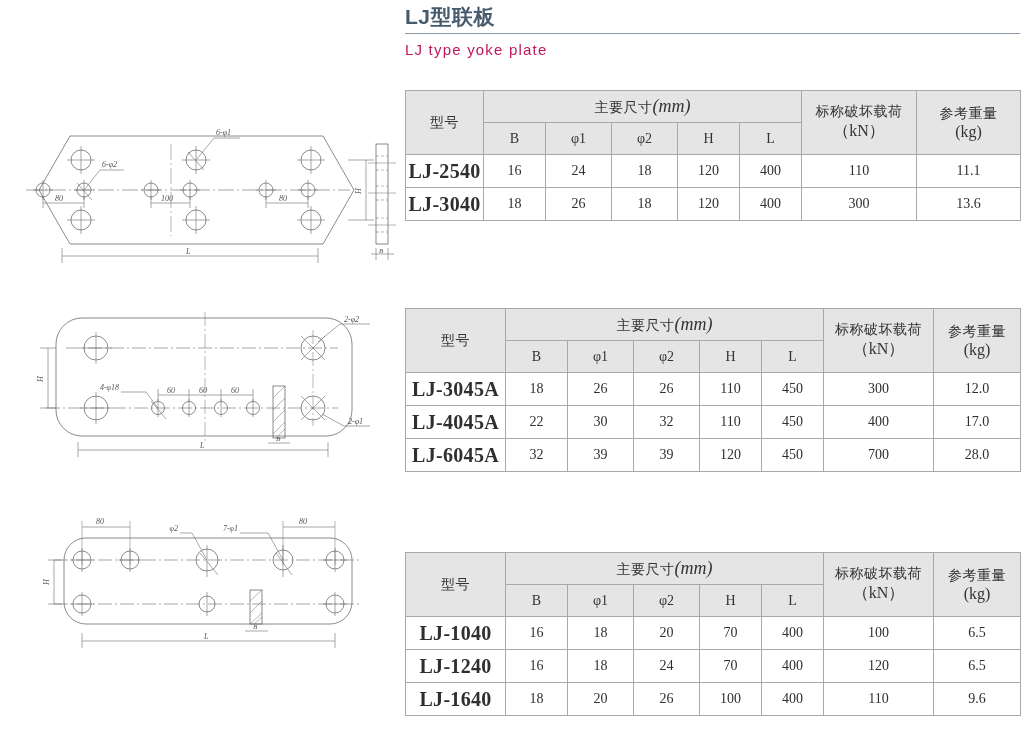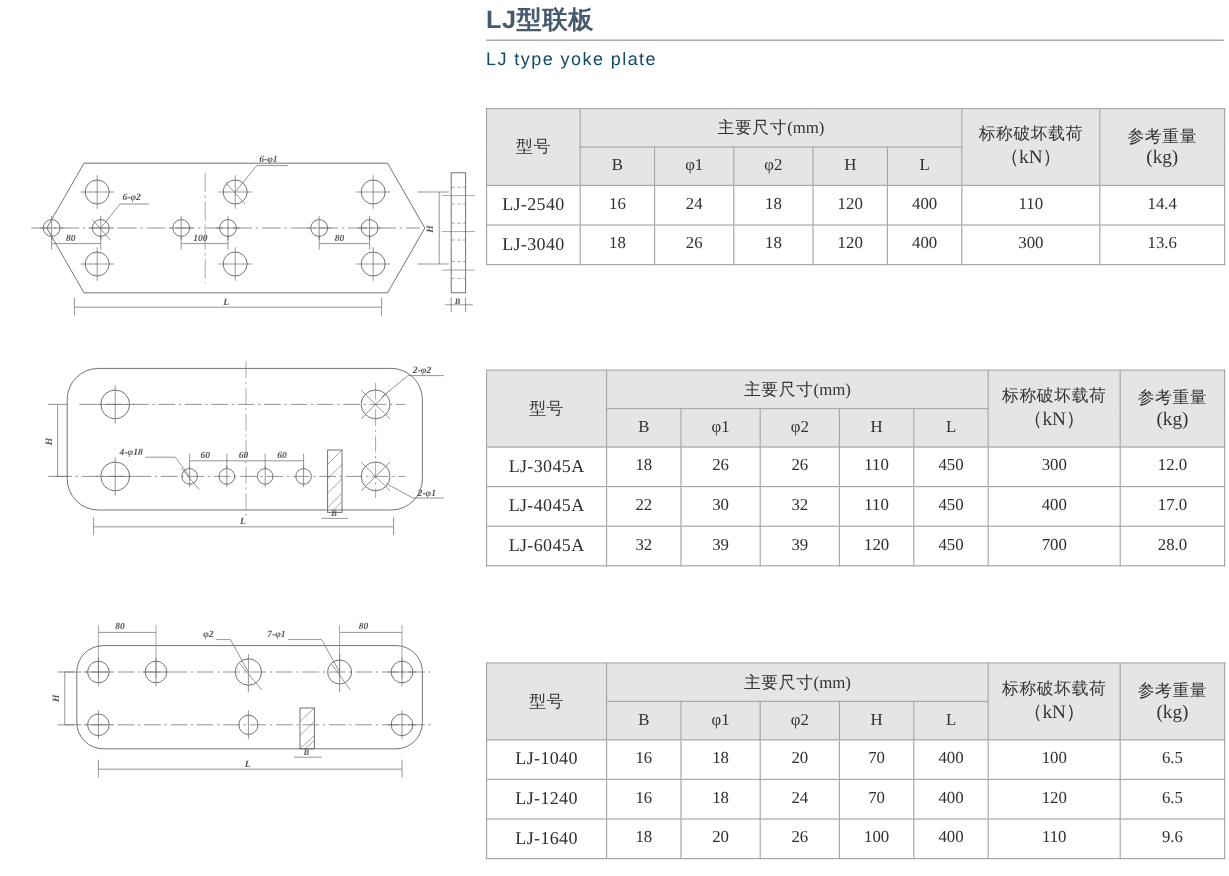--- a/index.html
+++ b/index.html
@@ -15,42 +15,42 @@
   .title-cn{
     font-family:"Liberation Sans","DejaVu Sans",sans-serif;
     font-size:21px;font-weight:bold;color:#465a6e;letter-spacing:.5px;
     line-height:26px;margin:0;
   }
   .title-rule{
     height:1px;background:#8b98a6;margin-top:3px;width:615px;
   }
   .title-en{
     font-family:"Liberation Sans","DejaVu Sans",sans-serif;
-    font-size:15px;color:#0c4a6e;letter-spacing:1.2px;
+    font-size:15px;color:#be185d;letter-spacing:1.2px;
     margin-top:7px;line-height:18px;
   }
 
   
   .tbl{position:absolute;border-collapse:collapse;table-layout:fixed;
        font-size:14px;color:#2f2f2f;}
   .tbl td,.tbl th{
     border:1px solid #a8a8a8;text-align:center;vertical-align:middle;
     font-weight:normal;padding:0;
   }
   .tbl thead td{background:#e5e5e5;color:#333;}
   .tbl tbody td{background:#ffffff;}
-  .tbl .model{font-size:15px;letter-spacing:.3px;}
+  .tbl .model{font-size:20px;letter-spacing:.3px;font-weight:bold;}
   .hdr-cn{font-size:14px;letter-spacing:.5px;}
-  .hdr-sub{font-size:14px;}
+  .hdr-sub{font-size:18px;font-style:italic;}
   .unit{font-size:16px;}
   .t-tall{height:32px;}
   .t-row{height:33px;}
 
   
-  .dwg{position:absolute;font-weight:bold;}
+  .dwg{position:absolute;}
   .dwg svg{display:block;}
   .lbl{font-family:"Liberation Serif","DejaVu Serif",serif;
        font-size:8px;fill:#555;font-style:italic;}
   .lbl-s{font-family:"Liberation Serif","DejaVu Serif",serif;
        font-size:7px;fill:#555;font-style:italic;}
 </style>
 </head>
 <body>
 
 <div class="page">
@@ -164,21 +164,21 @@
       <text class="lbl" x="84" y="59">6-φ2</text>
       <text class="lbl" x="37" y="93">80</text>
       <text class="lbl" x="143" y="93">100</text>
       <text class="lbl" x="261" y="93">80</text>
       <text class="lbl" x="168" y="146">L</text>
       <text class="lbl" x="343" y="86" transform="rotate(-90,343,86)">H</text>
       <text class="lbl-s" x="361" y="145">B</text>
     </svg>
   </div>
 
-  <div class="dwg" style="left:18px;top:289px;">
+  <div class="dwg" style="left:18px;top:300px;">
     <svg width="375" height="165" viewBox="0 0 375 165">
       <g stroke="#6d6d6d" fill="none" stroke-width="0.8">
 
         <rect x="38" y="18" width="296" height="118" rx="26" ry="26"></rect>
 
         <circle cx="78" cy="48" r="12"></circle>
           <circle cx="78" cy="108" r="12"></circle>
         <circle cx="295" cy="48" r="12"></circle>
           <circle cx="295" cy="108" r="12"></circle>
         <g stroke-width="0.6">
@@ -369,21 +369,21 @@
     </thead>
     <tbody>
       <tr class="t-row">
         <td class="model">LJ-2540</td>
         <td>16</td>
         <td>24</td>
         <td>18</td>
         <td>120</td>
         <td>400</td>
         <td>110</td>
-        <td>14.4</td>
+        <td>11.1</td>
       </tr>
       <tr class="t-row">
         <td class="model">LJ-3040</td>
         <td>18</td>
         <td>26</td>
         <td>18</td>
         <td>120</td>
         <td>400</td>
         <td>300</td>
         <td>13.6</td>

